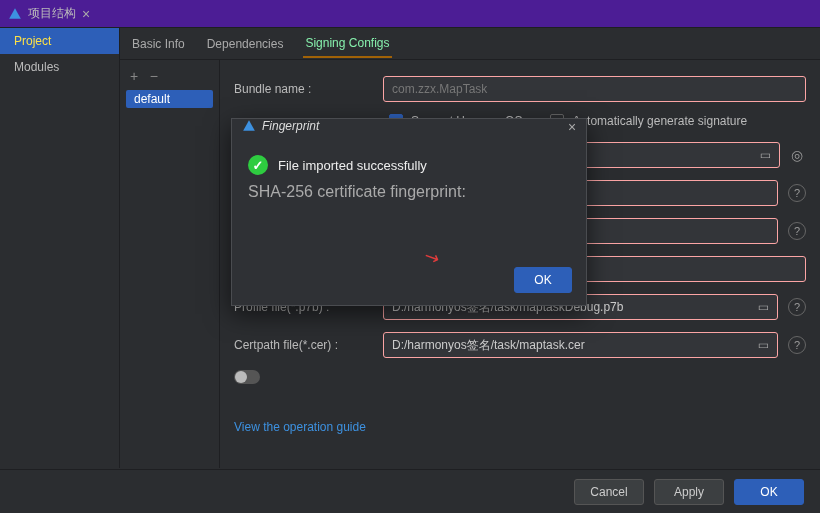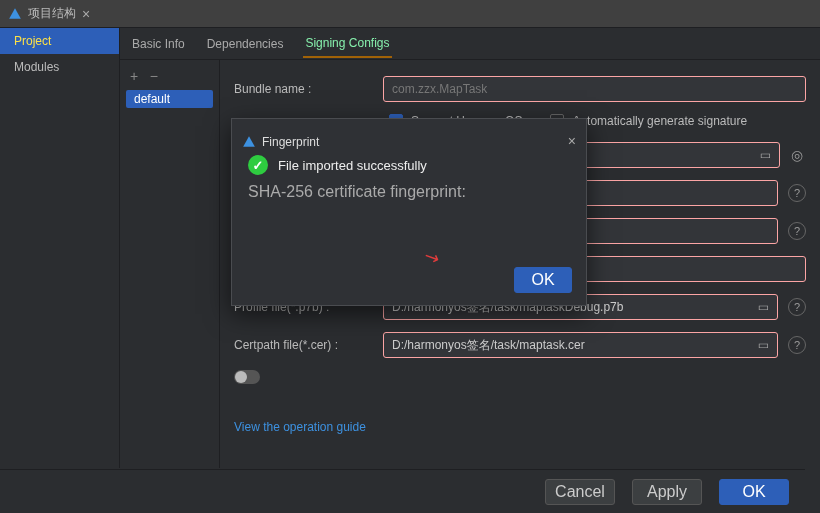--- a/index.html
+++ b/index.html
@@ -10,21 +10,21 @@
     font-size: 12px;
     color: #bbbbbb;
     overflow: hidden;
     position: relative;
   }
   .titlebar {
     height: 28px;
     display: flex; align-items: center;
     padding: 0 8px;
     border-bottom: 1px solid #1e1f22;
-    background: #404040;
+    background: #4c1d95;
     justify-content: flex-start;
   }
   .titlebar .title-left { display:flex; align-items:center; gap:6px;}
   .titlebar .closebtn { cursor:pointer; color:#aaa; font-size:14px; padding:2px 6px;}
   .main { display:flex; height:440px; }
   .sidebar {
     width: 120px;
     background: #2b2d30;
     border-right: 1px solid #1e1f22;
   }
@@ -93,42 +93,43 @@
   .chk {
     width:14px;height:14px;border:1px solid #666;border-radius:2px;display:inline-flex;align-items:center;justify-content:center;
   }
   .chk.checked { background:#2d5fb8; border-color:#2d5fb8; color:#fff; font-size:10px;}
   .link { color:#3d91e0; cursor:pointer;margin-top:24px; }
   .toggle {
     width:26px;height:14px;background:#555;border-radius:7px;position:relative;cursor:pointer;
   }
   .toggle::after{content:"";position:absolute;left:1px;top:1px;width:12px;height:12px;background:#bbb;border-radius:50%;}
   .footer {
-    position:absolute; bottom:0; left:0; right:15px;
+    position:absolute; bottom:0; left:0; right:0;
     height:44px; border-top:1px solid #1e1f22;
     display:flex; justify-content:flex-end; align-items:center; gap:10px; padding:0 16px;
     background:#2b2d30;
   }
   .btn {
     min-width:70px; height:26px;
     border:1px solid #555; background:#3c3f41; color:#ccc;
-    border-radius:3px; cursor:pointer; font-size:16px;margin-left:7px;
+    border-radius:3px; cursor:pointer; font-size:12px;
   }
   .btn.primary { background:#2d5fb8; border-color:#2d5fb8; color:#fff; }
   
   .modal {
     position:absolute; left:231px; top:118px; width:356px; height:188px;
     background:#2f3135;
     border:1px solid #4a4c50;
     box-shadow:0 8px 24px rgba(0,0,0,0.6);
     display:flex; flex-direction:column;
   }
   .modal .mhead {
-    height:30px; display:flex; align-items:flex-end; justify-content:space-between;
+    height:30px; display:flex; align-items:flex-start; justify-content:space-between;
     padding:0 10px;
+    font-style:italic;
   }
   .modal .mhead .mt { display:flex; align-items:center; gap:6px; color:#ddd;}
   .modal .mclose { color:#aaa; cursor:pointer; font-size:14px;}
   .modal .mbody { padding: 6px 16px; flex:1; }
   .modal .successrow { display:flex; align-items:center; gap:10px; margin-bottom:8px;}
   .modal .check {
     width:20px;height:20px;border-radius:50%;background:#2ecc40;color:#fff;
     display:flex;align-items:center;justify-content:center;font-size:13px;font-weight:bold;
   }
   .modal .smsg { color:#eee; font-size:13px; font-weight:500;}

